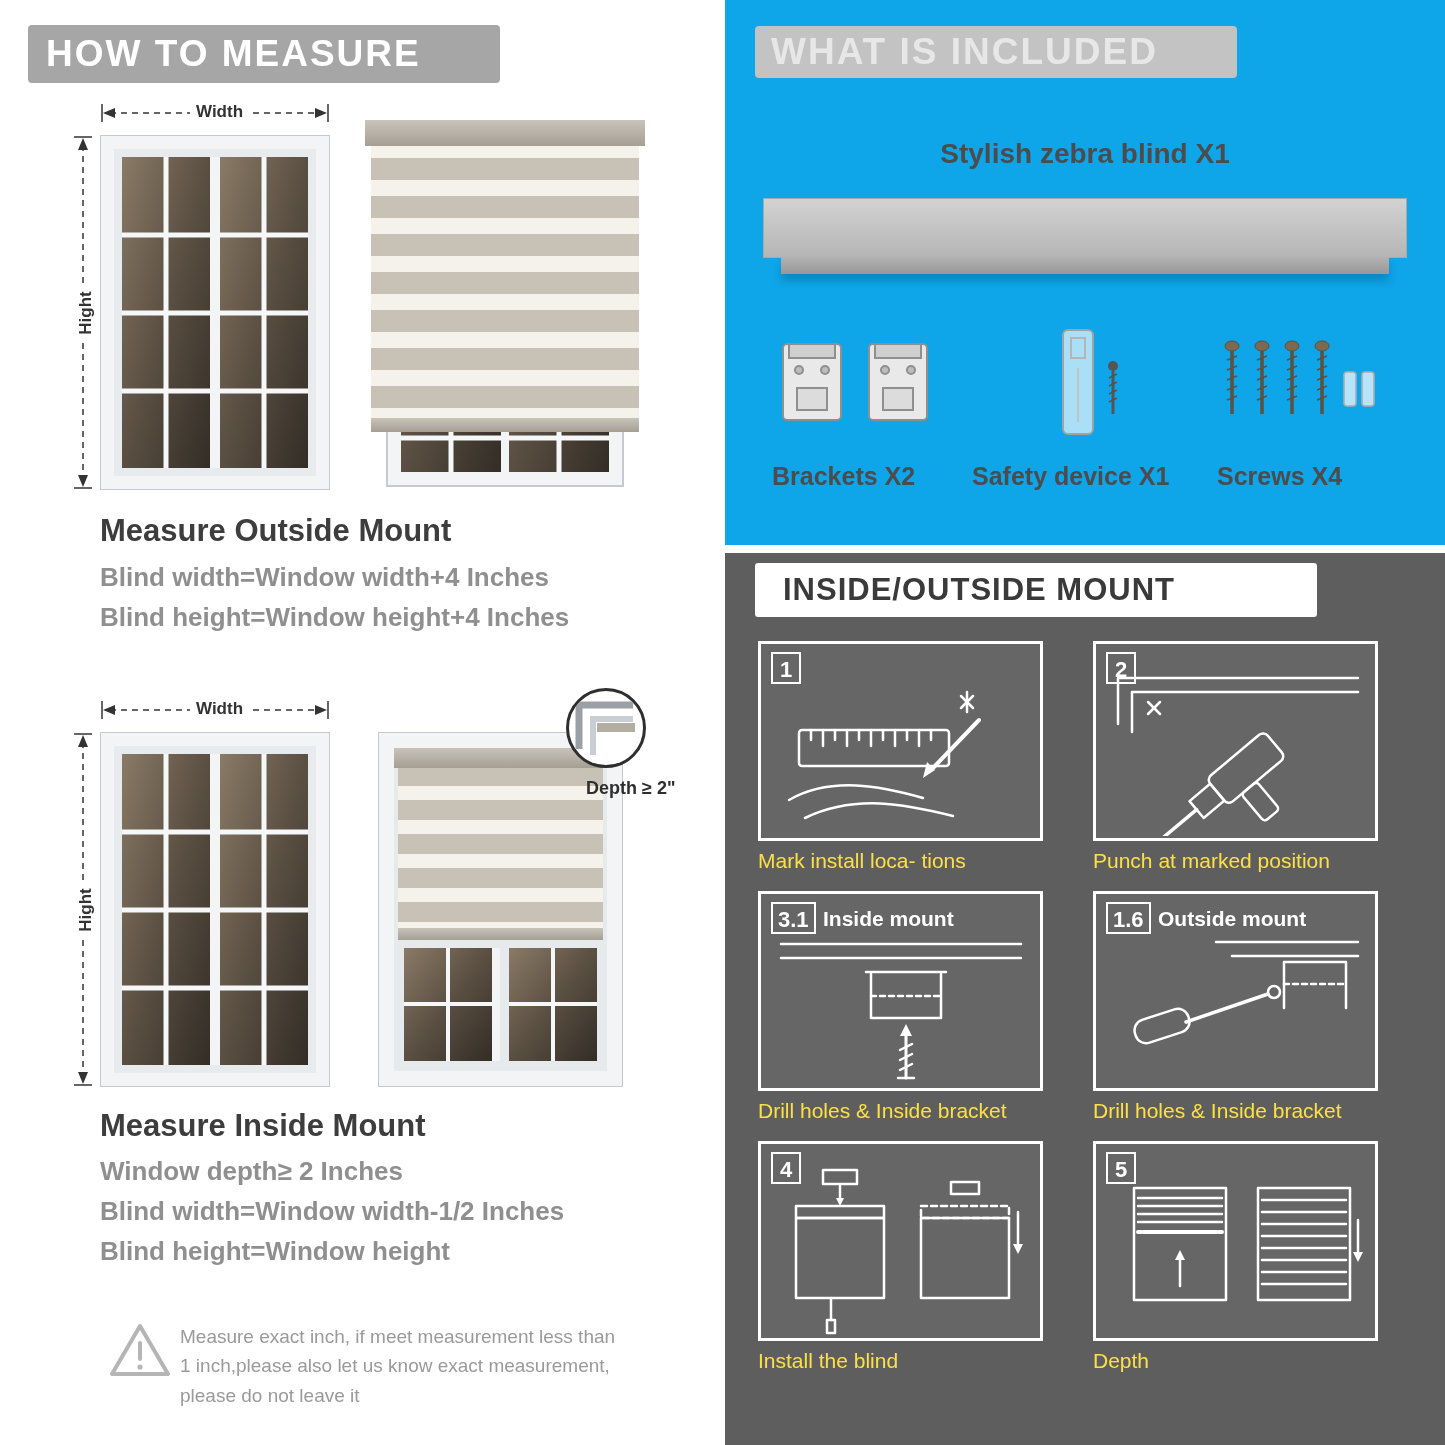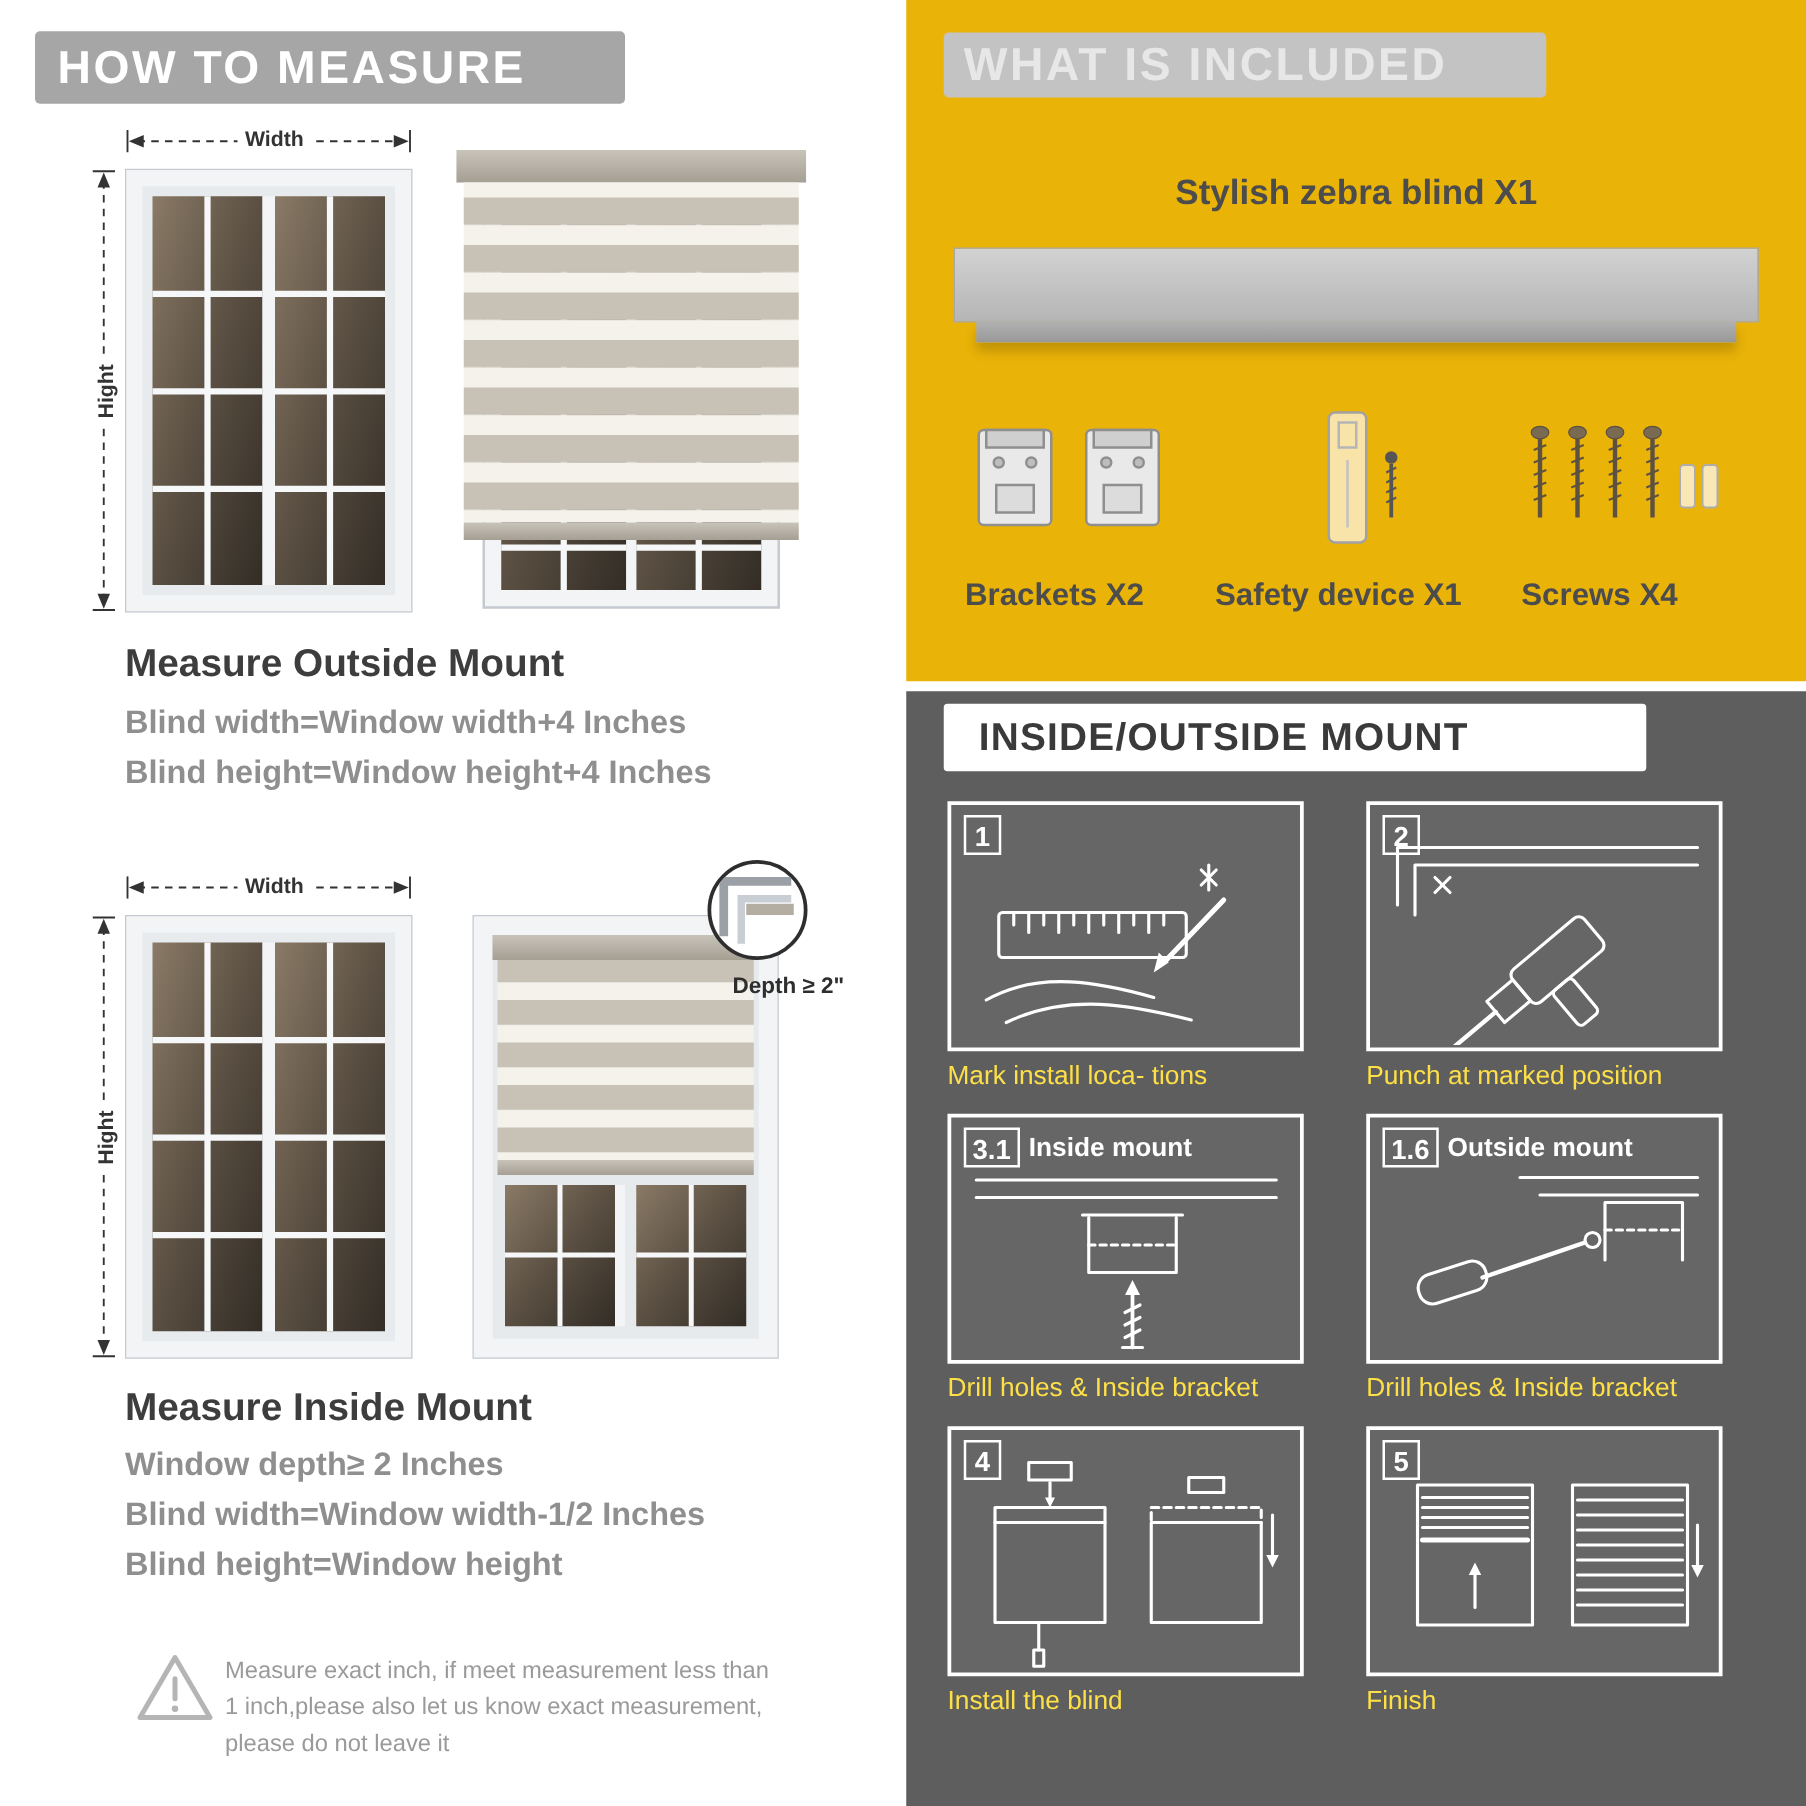--- a/index.html
+++ b/index.html
@@ -15,21 +15,21 @@
   .measure-line{position:absolute;color:#8f8f8f;font-size:26px;font-weight:bold;}
   .arrow-label{position:absolute;background:#ffffff;color:#333333;font-size:17px;font-weight:bold;
                padding:0 6px;}
   .height-label{transform:rotate(-90deg);transform-origin:center;}
   .depth-circle{position:absolute;width:74px;height:74px;border-radius:50%;border:3px solid #2e2e2e;
                 background:#ffffff;overflow:hidden;}
   .depth-label{position:absolute;color:#2e2e2e;font-size:18px;font-weight:bold;}
   .warning-text{position:absolute;color:#9a9a9a;font-size:19px;line-height:1.55;width:445px;}
 
   
-  .included-panel{position:absolute;left:725px;top:0;width:720px;height:545px;background:#eab308;}
+  .included-panel{position:absolute;left:725px;top:0;width:720px;height:545px;background:#0ea5e9;}
   .included-band{position:absolute;left:30px;top:26px;width:482px;height:52px;background:#c3c3c3;
                  border-radius:4px;color:#e7e7e7;font-size:37px;font-weight:bold;letter-spacing:2px;
                  line-height:52px;padding-left:16px;box-sizing:border-box;}
   .blind-label{position:absolute;left:0;top:138px;width:100%;text-align:center;color:#4c4c4c;
                font-size:28px;font-weight:bold;}
   .headrail{position:absolute;left:38px;top:198px;width:644px;height:60px;
             background:linear-gradient(#d2d2d2,#b5b5b5);border:1px solid #a8a8a8;box-sizing:border-box;}
   .headrail-lip{position:absolute;left:56px;top:257px;width:608px;height:17px;
                 background:linear-gradient(#b2b2b2,#989898);box-shadow:0 7px 9px rgba(0,0,0,.18);}
   .item-label{position:absolute;top:462px;text-align:left;color:#4c4c4c;font-size:25px;font-weight:bold;}
@@ -453,16 +453,16 @@
           <line x1="156" y1="88" x2="240" y2="88"></line>
             <line x1="156" y1="100" x2="240" y2="100"></line>
           <line x1="156" y1="112" x2="240" y2="112"></line>
             <line x1="156" y1="124" x2="240" y2="124"></line>
           <line x1="252" y1="60" x2="252" y2="92"></line>
         </g>
         <polygon points="69,100 79,100 74,90" fill="#fff"></polygon>
         <polygon points="247,92 257,92 252,102" fill="#fff"></polygon>
       </svg>
     </div>
-    <div class="step-caption" style="left:368px;top:796px">Finish</div>
+    <div class="step-caption" style="left:368px;top:796px">Depth</div>
   </div>
 
 </div>
 
 </body></html>

